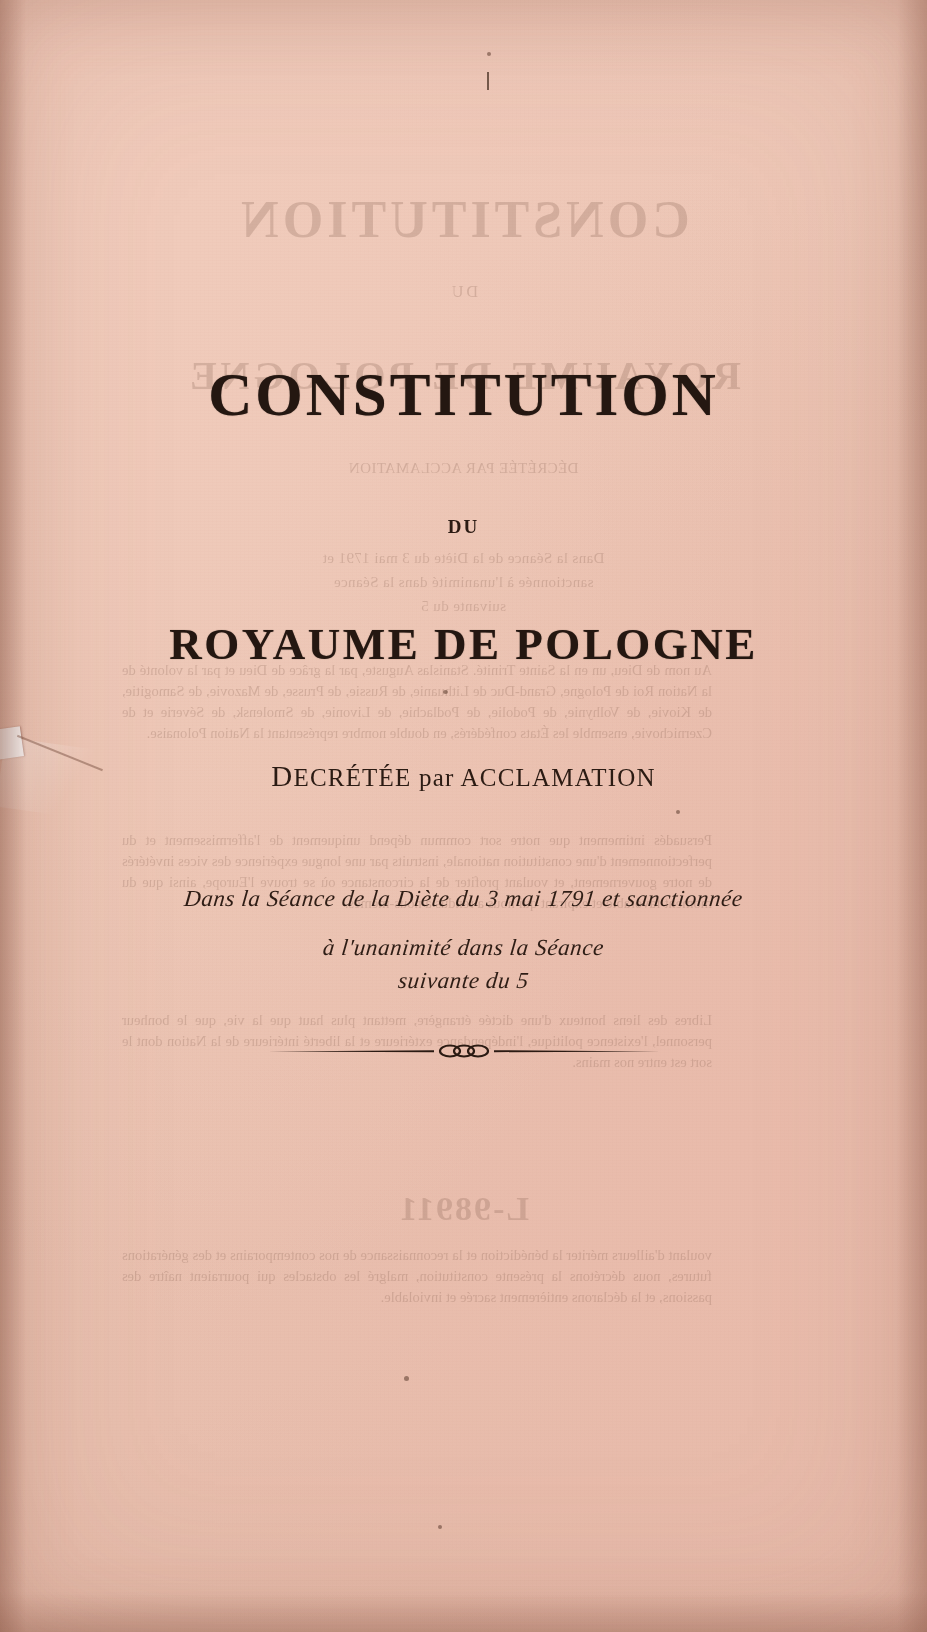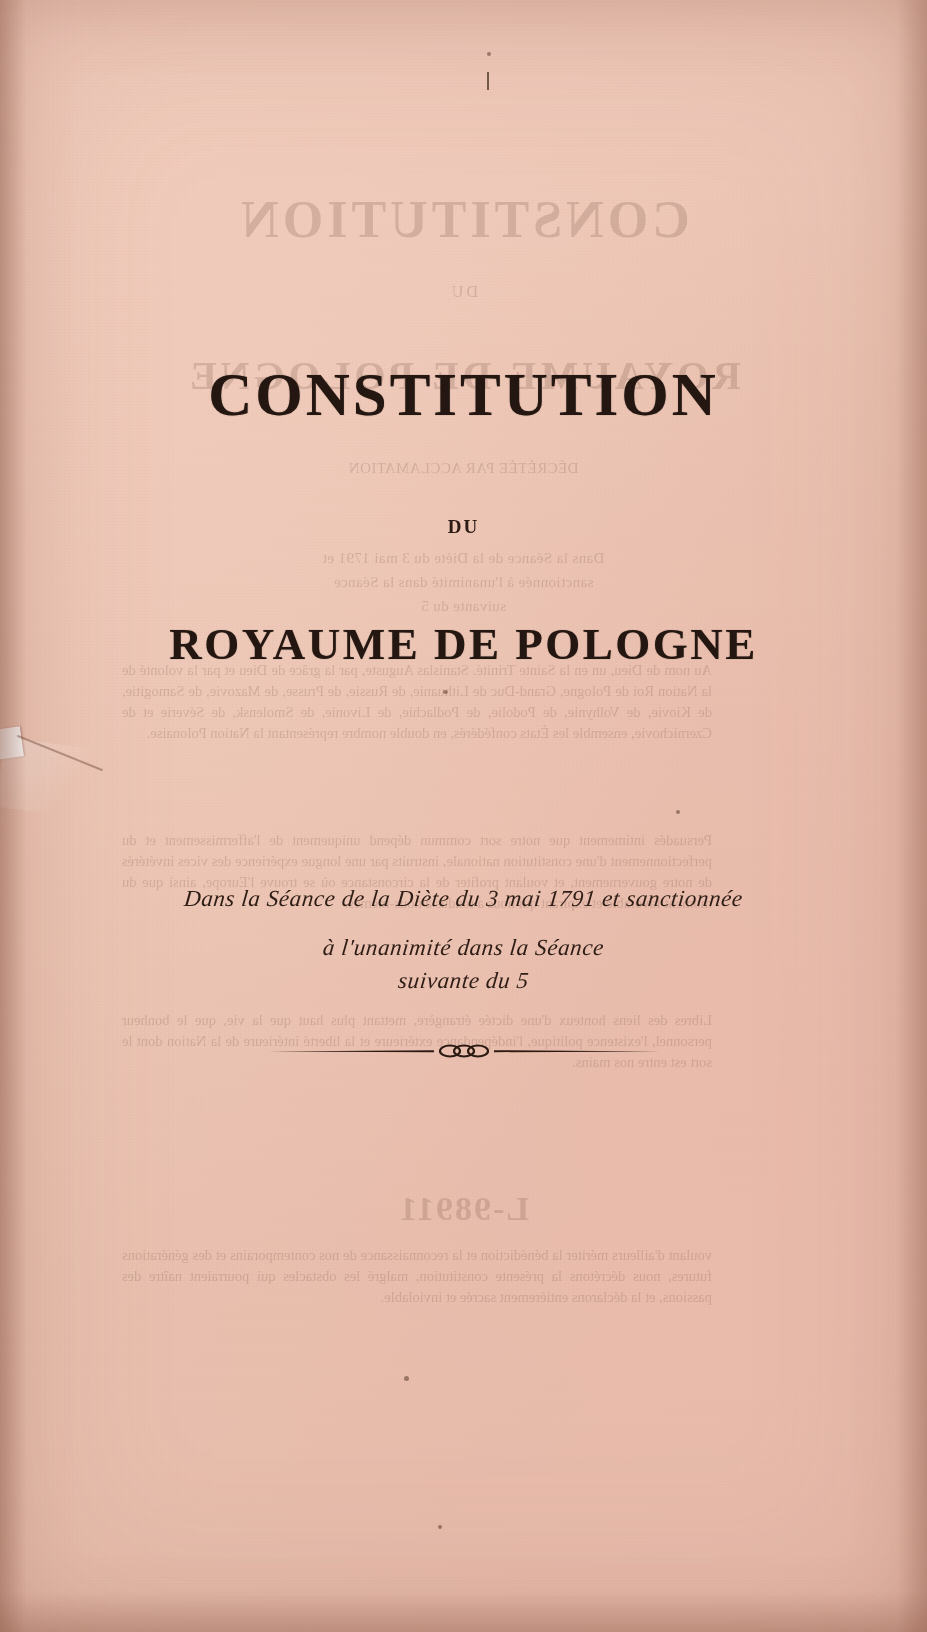--- a/index.html
+++ b/index.html
@@ -271,20 +271,23 @@
     <div class="speck" style="left:676px; top:810px; width:4px; height:4px;"></div>
     <div class="speck" style="left:404px; top:1376px; width:5px; height:5px;"></div>
     <div class="speck" style="left:438px; top:1525px; width:4px; height:4px;"></div>
 
     <div class="main-title">CONSTITUTION</div>
 
     <div class="du">DU</div>
 
     <div class="kingdom">ROYAUME DE POLOGNE</div>
 
+    <div class="decreed">
+      <span class="cap">D</span><span>ECRÉTÉE par </span><span>ACCLAMATION</span>
+    </div>
 
     <div class="script script-1">Dans la Séance de la Diète du 3 mai 1791 et sanctionnée</div>
     <div class="script script-2">à l'unanimité dans la Séance</div>
     <div class="script script-3">suivante du 5</div>
 
     <div class="rule">
       <svg width="400" height="22" viewBox="0 0 400 22" aria-hidden="true">
         <path d="M4 11.4 L170 10.2 L170 12.2 Z" fill="#2b1b13"></path>
         <path d="M396 11.4 L230 10.2 L230 12.2 Z" fill="#2b1b13"></path>
         <ellipse cx="186" cy="11" rx="10" ry="5.5" fill="none" stroke="#2b1b13" stroke-width="2.2"></ellipse>

